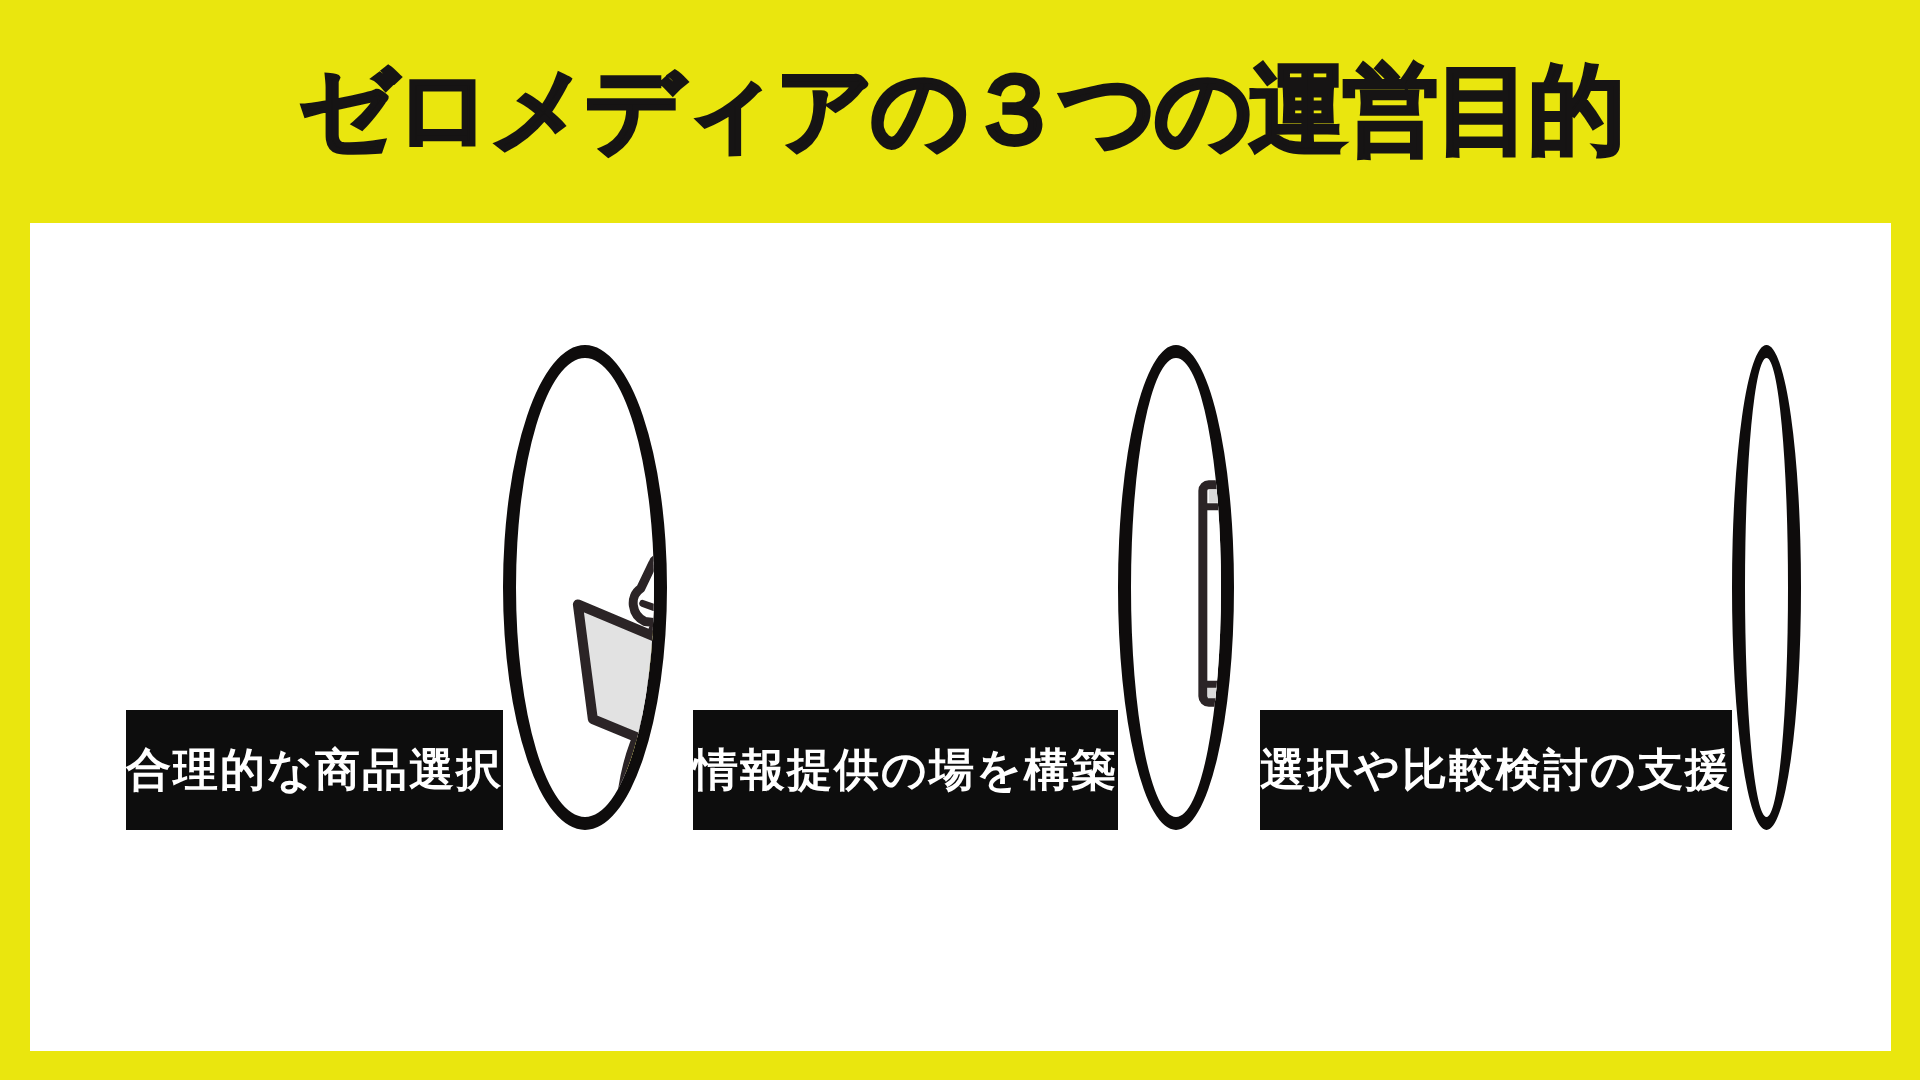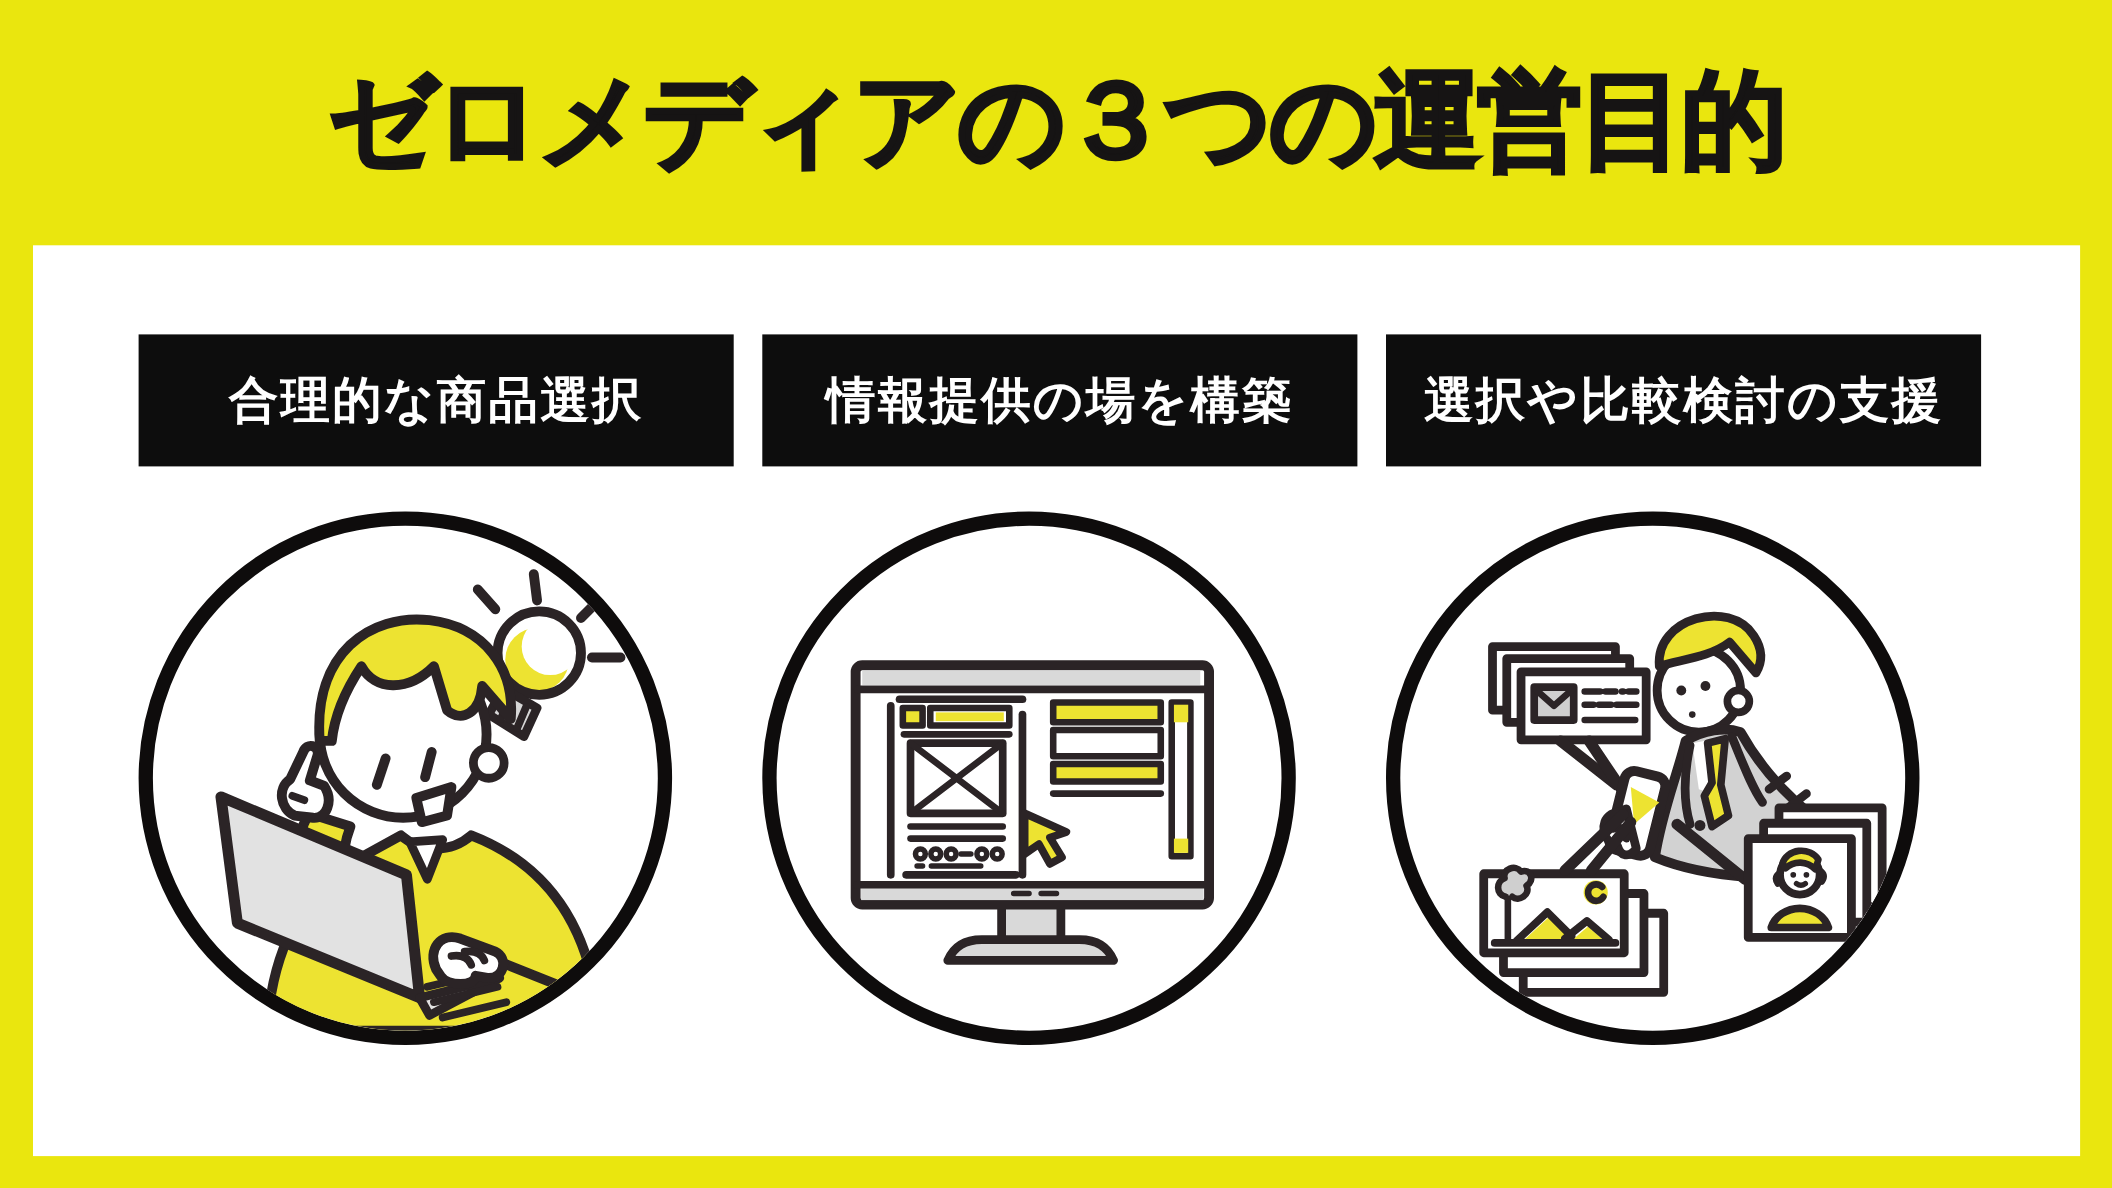--- a/index.html
+++ b/index.html
@@ -19,21 +19,21 @@
   }
   .card{
     position:absolute;left:30px;top:223px;width:1861px;height:828px;
     background:#ffffff;
     box-sizing:border-box;
     padding:81px 90px 0 96px;
   }
   .cols{
     display:flex;justify-content:space-between;
   }
-  .col{width:541px;display:flex;flex-direction:column;align-items:flex-start;}
+  .col{width:541px;display:flex;flex-direction:row;align-items:flex-end;}
   .label-bar{
     width:100%;height:120px;background:#0d0d0d;
     display:flex;align-items:center;justify-content:center;
     box-sizing:border-box;
   }
   .label-bar span{
     color:#ffffff;font-size:45px;font-weight:700;letter-spacing:2px;white-space:nowrap;
   }
   .circle{
     margin-top:41px;

